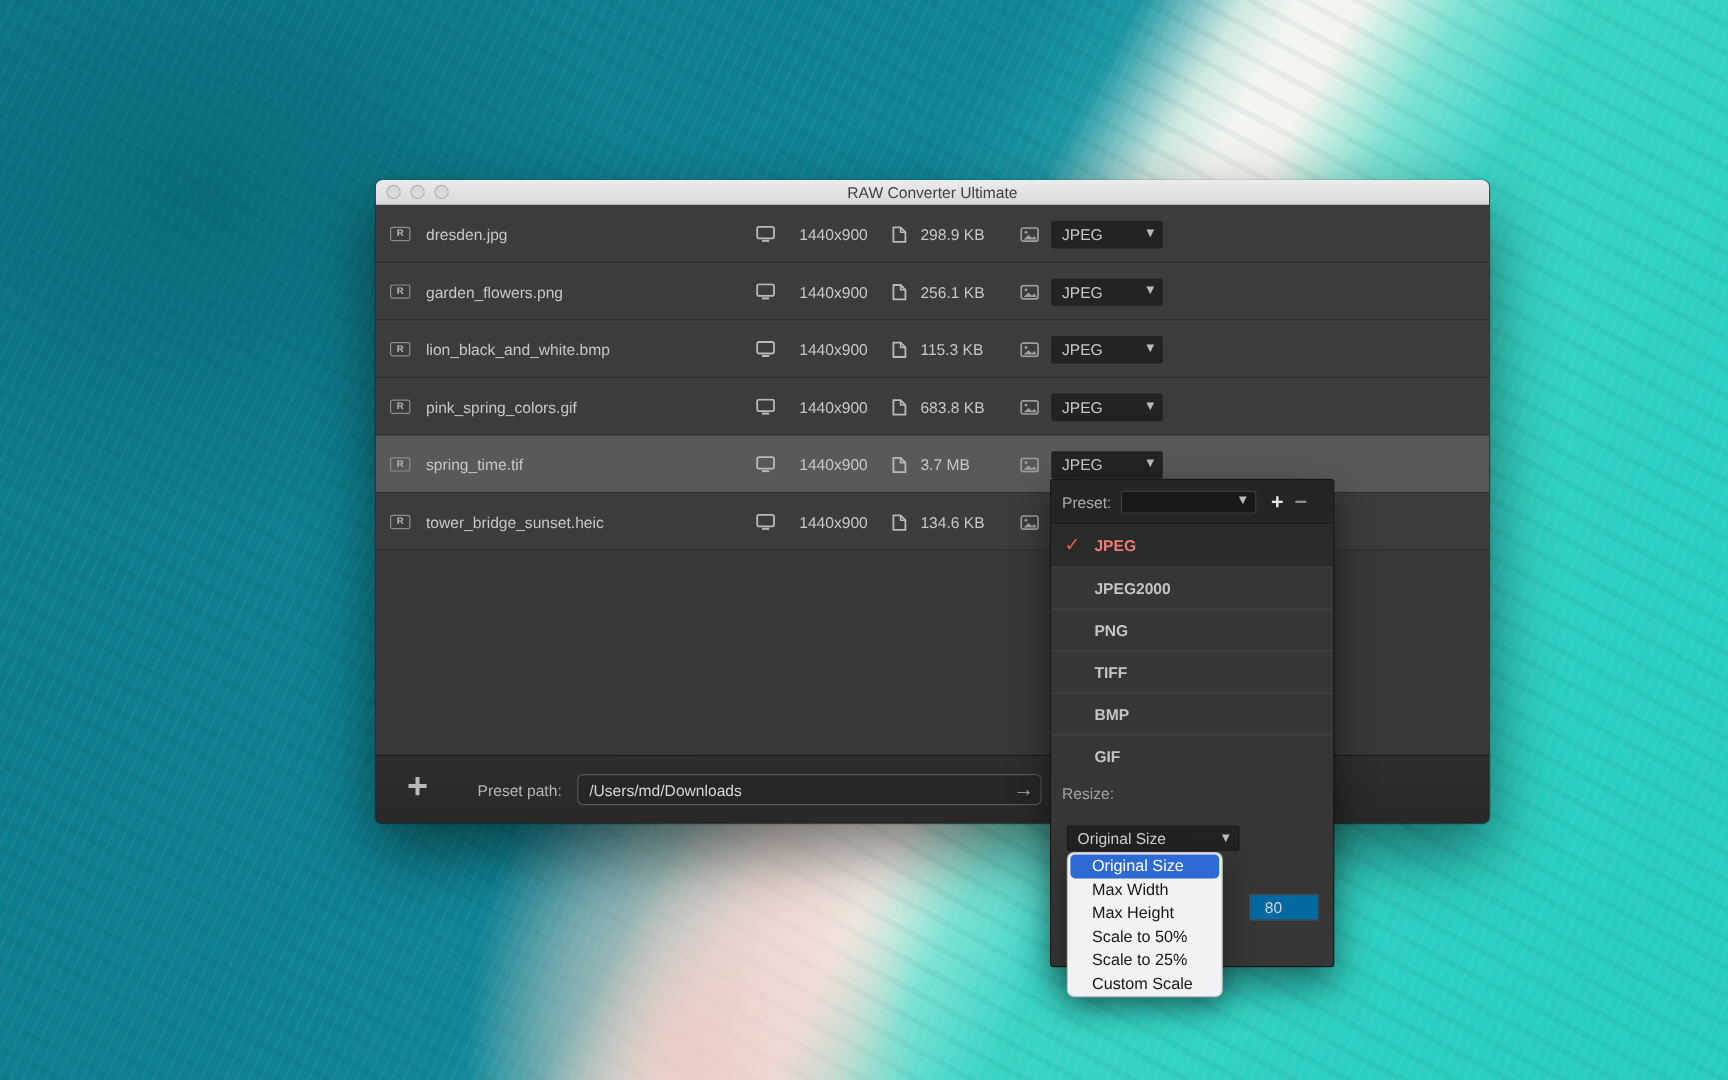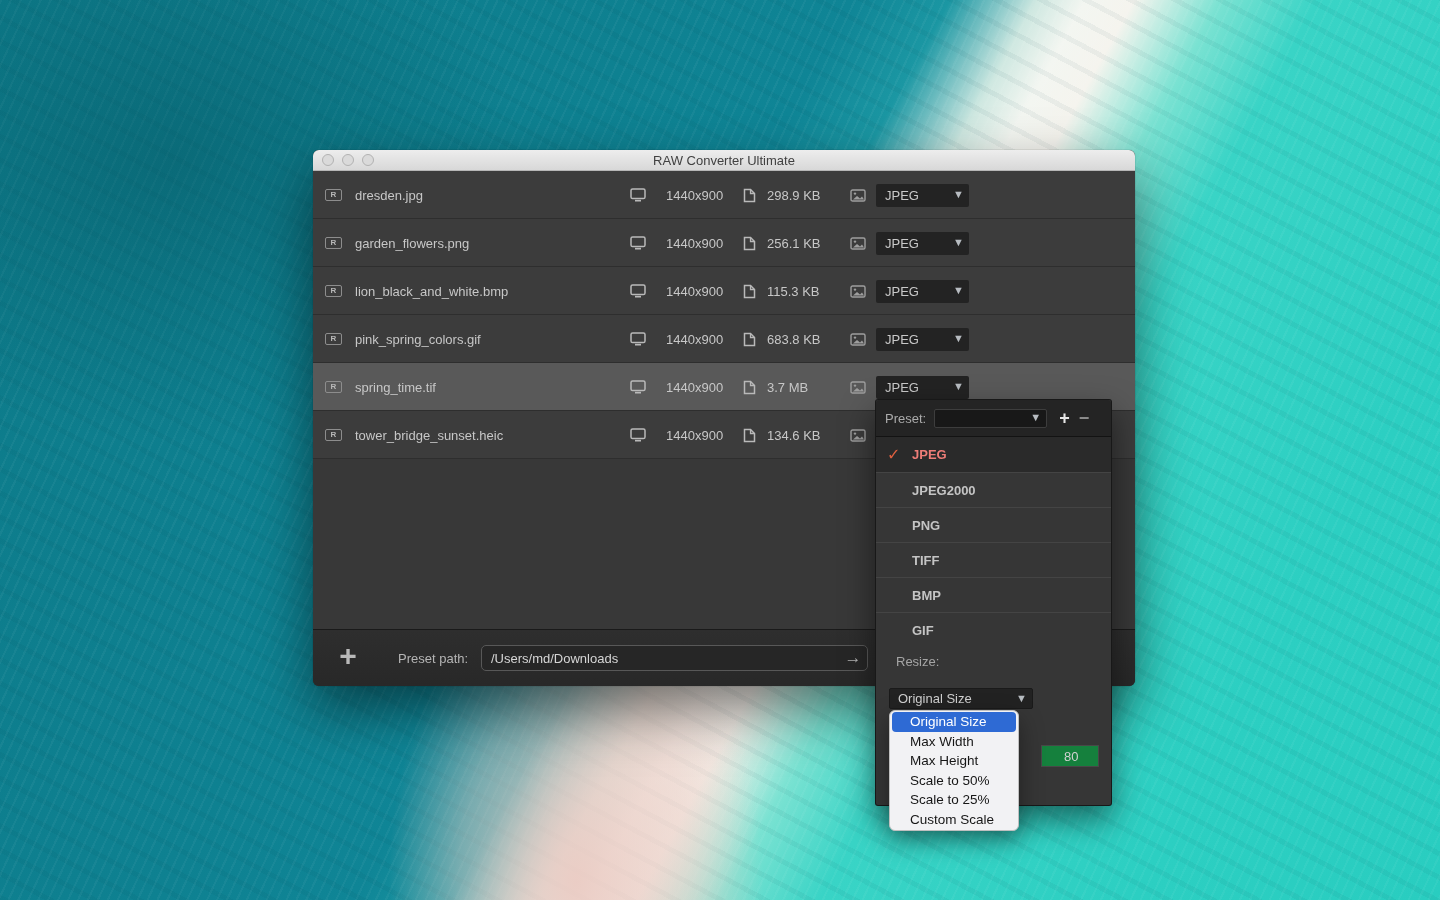--- a/index.html
+++ b/index.html
@@ -15,21 +15,21 @@
       repeating-linear-gradient(115deg, rgba(255,255,255,.045) 0 2px, rgba(255,255,255,0) 2px 9px),
       repeating-linear-gradient(28deg, rgba(0,55,66,.05) 0 5px, rgba(0,55,66,0) 5px 21px),
       linear-gradient(119deg,
         #0d7a89 0%, #0e8191 34%, #0f8596 44%, #1b97a3 49%,
         #cfe8e1 53.5%, #f3f6f1 56%, #f5f4ee 58.5%,
         #7ae2d2 63%, #39d4c6 68%, #2ccfc2 84%, #29cdc0 100%);
   }
 
   
   .window {
-    position:absolute; left:313px; top:150px; width:822px; height:536px;
+    position:absolute; left:313px; top:150px; width:928px; height:536px;
     border-radius:6px; background:#383838;
     box-shadow:0 24px 55px rgba(0,0,0,.5), 0 0 1px rgba(0,0,0,.6);
   }
   .titlebar {
     position:relative; height:21px; border-radius:6px 6px 0 0;
     background:linear-gradient(#ededed,#d8d8d8);
     border-bottom:1px solid #b6b6b6;
     display:flex; align-items:center; justify-content:center;
   }
   .title { font-size:13px; color:#414141; }
@@ -90,30 +90,30 @@
   .preset-plus  { margin-left:12px; color:#e6e6e6; font-size:18px; font-weight:bold; line-height:1; cursor:pointer; }
   .preset-minus { margin-left:9px;  color:#8c8c8c; font-size:18px; font-weight:bold; line-height:1; cursor:pointer; }
 
   .format-item { position:relative; height:35px; line-height:35px; padding-left:36px;
     color:#c4c4c4; font-size:13px; font-weight:bold; }
   .format-item + .format-item { border-top:1px solid rgba(255,255,255,.07); }
   .format-item .check { visibility:hidden; position:absolute; left:11px; top:0; color:#e0603f; font-size:16px; font-weight:bold; }
   .format-item.checked { background:#2a2a2a; color:#ee7d78; }
   .format-item.checked .check { visibility:visible; }
 
-  .resize-label { margin-top:7px; padding-left:20px; color:#a5a5a5; font-size:13px; }
+  .resize-label { margin-top:7px; padding-left:9px; color:#a5a5a5; font-size:13px; }
   .resize-dd {
     position:absolute; left:13px; top:288px; width:144px; height:21px; background:#222;
     border:1px solid #1a1a1a; border-radius:2px; color:#cfcfcf; font-size:13px;
     display:flex; align-items:center; padding-left:8px;
   }
   .quality-input {
     position:absolute; left:165px; top:345px; width:58px; height:22px;
-    background:#15803d; border:1px solid #484848; color:#d0d0d0; font-size:13px;
-    padding-left:22px; font-family:inherit;
+    background:#0369a1; border:1px solid #484848; color:#d0d0d0; font-size:13px;
+    padding-left:12px; font-family:inherit;
   }
 
   
   .resize-menu {
     position:absolute; left:889px; top:710px; width:130px;
     background:#f2f2f4; border:1px solid #bfbfbf; border-radius:6px;
     box-shadow:0 10px 24px rgba(0,0,0,.4); padding:1px 0; z-index:10;
   }
   .menu-item { height:19.5px; line-height:19.5px; padding-left:20px; font-size:13.5px; color:#161616; white-space:nowrap; }
   .menu-item.selected { background:#2e6ad4; color:#fff; border-radius:4px; margin:0 2px; padding-left:18px; }

